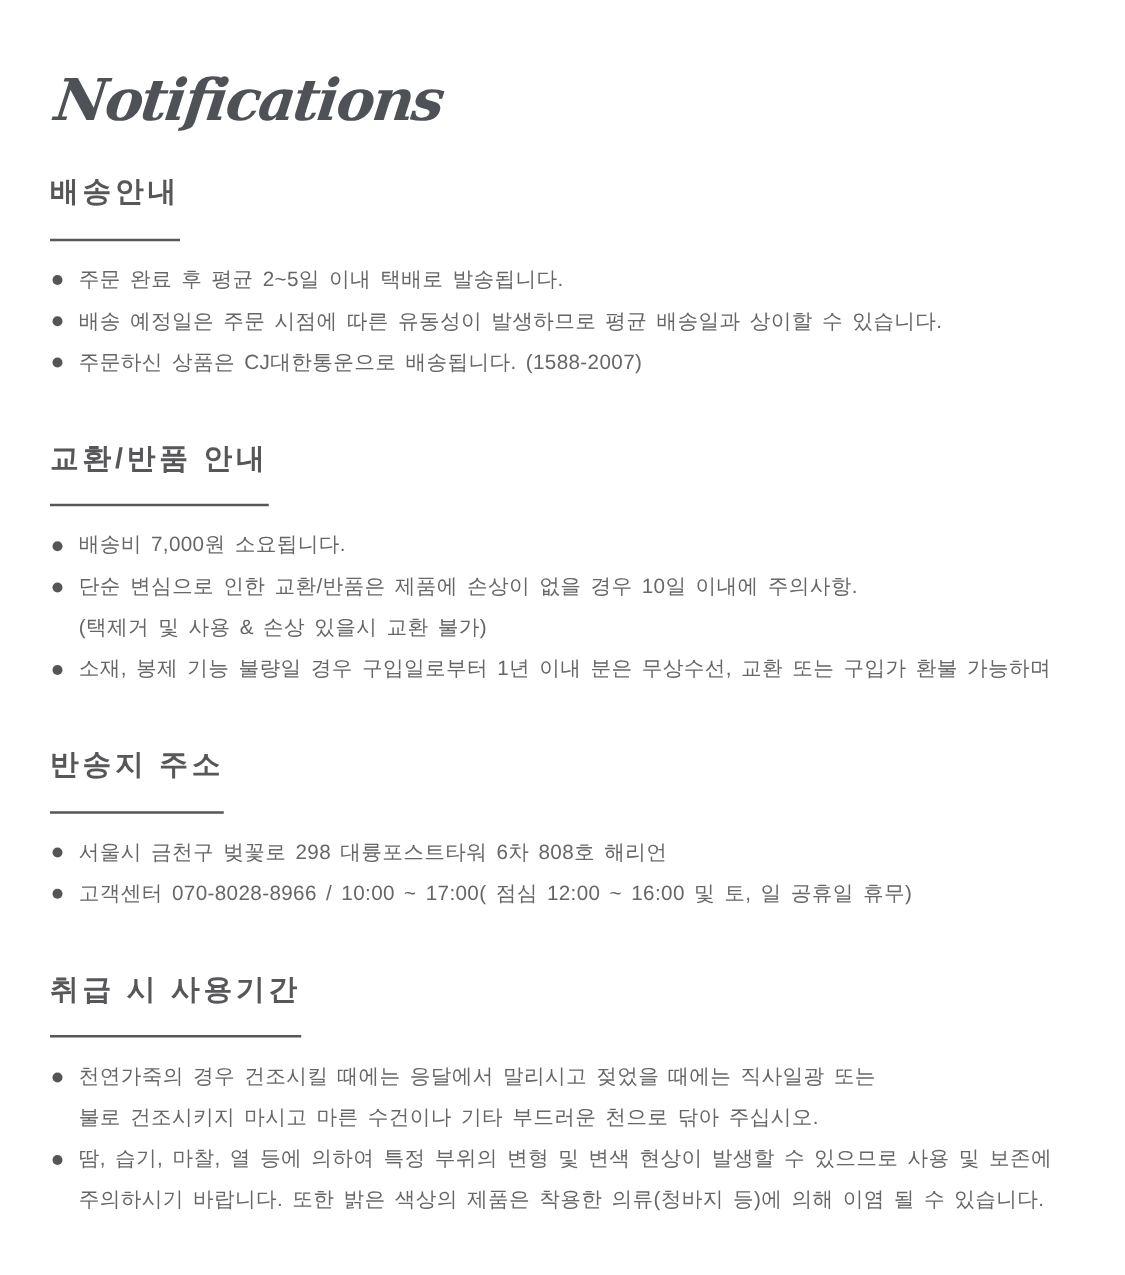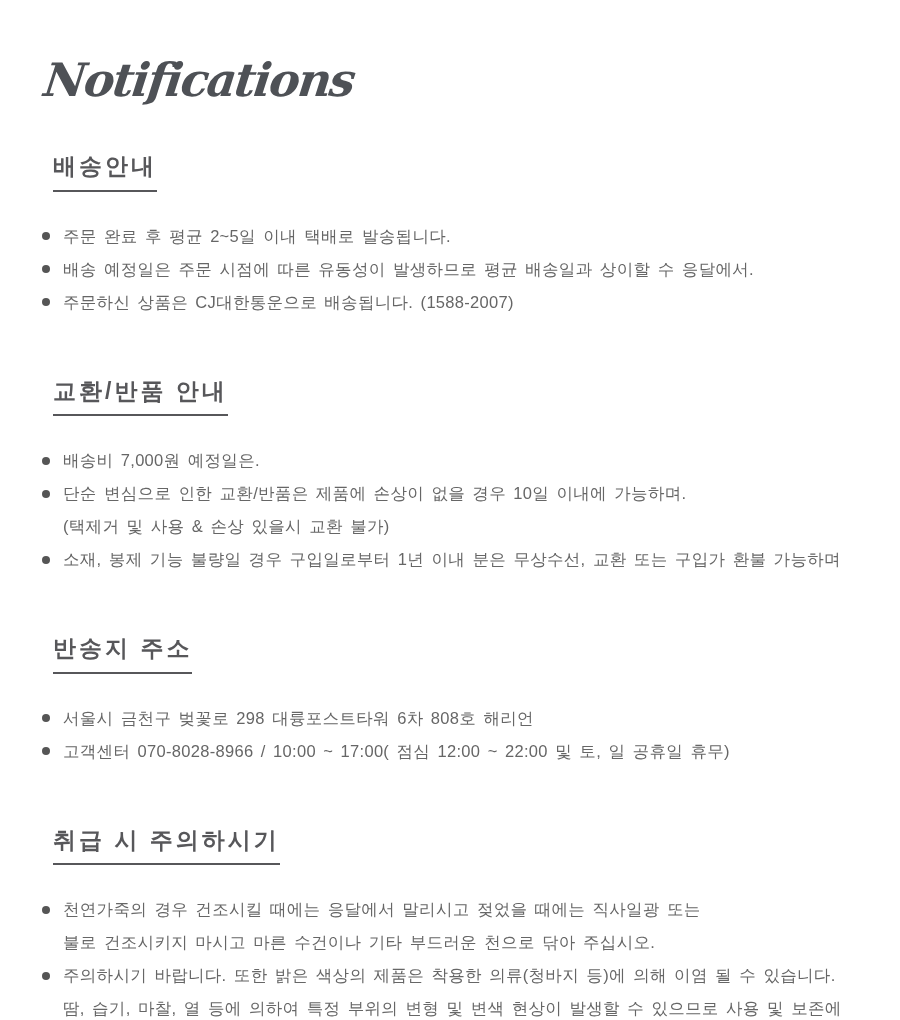--- a/index.html
+++ b/index.html
@@ -29,26 +29,26 @@
     letter-spacing:-2px;
     transform:skewX(-7deg);
     transform-origin:left bottom;
     margin:0 0 24px 0;
     white-space:nowrap;
   }
   section.notice{margin:0;padding:0;}
   section.notice + section.notice{margin-top:46px;}
   h2.sec-heading{
     display:inline-block;
-    margin:13px;
+    margin:0;
     font-size:23px;
     font-weight:700;
     color:var(--c-heading);
     letter-spacing:3px;
-    padding-bottom:9px;
+    padding-bottom:23px;
     border-bottom:2px solid var(--c-heading);
     line-height:1.2;
     white-space:nowrap;
     text-align:center;
   }
   ul.bullets{
     list-style:none;
     margin:15px 0 0 0;
     padding:0;
   }
@@ -77,58 +77,58 @@
   <div class="logo">Notifications</div>
 
   <div>
       <section class="notice"><h2 class="sec-heading">배송안내</h2><ul class="bullets">
           <li>
             <span class="dot"></span>
             <div class="line">주문 완료 후 평균 2~5일 이내 택배로 발송됩니다.</div>
           </li>
           <li>
             <span class="dot"></span>
-            <div class="line">배송 예정일은 주문 시점에 따른 유동성이 발생하므로 평균 배송일과 상이할 수 응달에서.</div>
+            <div class="line">배송 예정일은 주문 시점에 따른 유동성이 발생하므로 평균 배송일과 상이할 수 있습니다.</div>
           </li>
           <li>
             <span class="dot"></span>
             <div class="line">주문하신 상품은 CJ대한통운으로 배송됩니다. (1588-2007)</div>
           </li>
         </ul></section>
       <section class="notice"><h2 class="sec-heading">교환/반품 안내</h2><ul class="bullets">
           <li>
             <span class="dot"></span>
-            <div class="line">배송비 7,000원 예정일은.</div>
+            <div class="line">배송비 7,000원 소요됩니다.</div>
           </li>
           <li>
             <span class="dot"></span>
-            <div class="line">단순 변심으로 인한 교환/반품은 제품에 손상이 없을 경우 10일 이내에 가능하며.</div>
+            <div class="line">단순 변심으로 인한 교환/반품은 제품에 손상이 없을 경우 10일 이내에 주의사항.</div>
             <div class="line">(택제거 및 사용 &amp; 손상 있을시 교환 불가)</div>
           </li>
           <li>
             <span class="dot"></span>
             <div class="line">소재, 봉제 기능 불량일 경우 구입일로부터 1년 이내 분은 무상수선, 교환 또는 구입가 환불 가능하며</div>
           </li>
         </ul></section>
       <section class="notice"><h2 class="sec-heading">반송지 주소</h2><ul class="bullets">
           <li>
             <span class="dot"></span>
             <div class="line">서울시 금천구 벚꽃로 298 대륭포스트타워 6차 808호 해리언</div>
           </li>
           <li>
             <span class="dot"></span>
-            <div class="line">고객센터 070-8028-8966 / 10:00 ~ 17:00( 점심 12:00 ~ 22:00 및 토, 일 공휴일 휴무)</div>
+            <div class="line">고객센터 070-8028-8966 / 10:00 ~ 17:00( 점심 12:00 ~ 16:00 및 토, 일 공휴일 휴무)</div>
           </li>
         </ul></section>
-      <section class="notice"><h2 class="sec-heading">취급 시 주의하시기</h2><ul class="bullets">
+      <section class="notice"><h2 class="sec-heading">취급 시 사용기간</h2><ul class="bullets">
           <li>
             <span class="dot"></span>
             <div class="line">천연가죽의 경우 건조시킬 때에는 응달에서 말리시고 젖었을 때에는 직사일광 또는</div>
             <div class="line">불로 건조시키지 마시고 마른 수건이나 기타 부드러운 천으로 닦아 주십시오.</div>
           </li>
           <li>
             <span class="dot"></span>
+            <div class="line">땀, 습기, 마찰, 열 등에 의하여 특정 부위의 변형 및 변색 현상이 발생할 수 있으므로 사용 및 보존에</div>
             <div class="line">주의하시기 바랍니다. 또한 밝은 색상의 제품은 착용한 의류(청바지 등)에 의해 이염 될 수 있습니다.</div>
-            <div class="line">땀, 습기, 마찰, 열 등에 의하여 특정 부위의 변형 및 변색 현상이 발생할 수 있으므로 사용 및 보존에</div>
           </li>
         </ul></section>
     </div>
 </div>
 
 </body></html>

